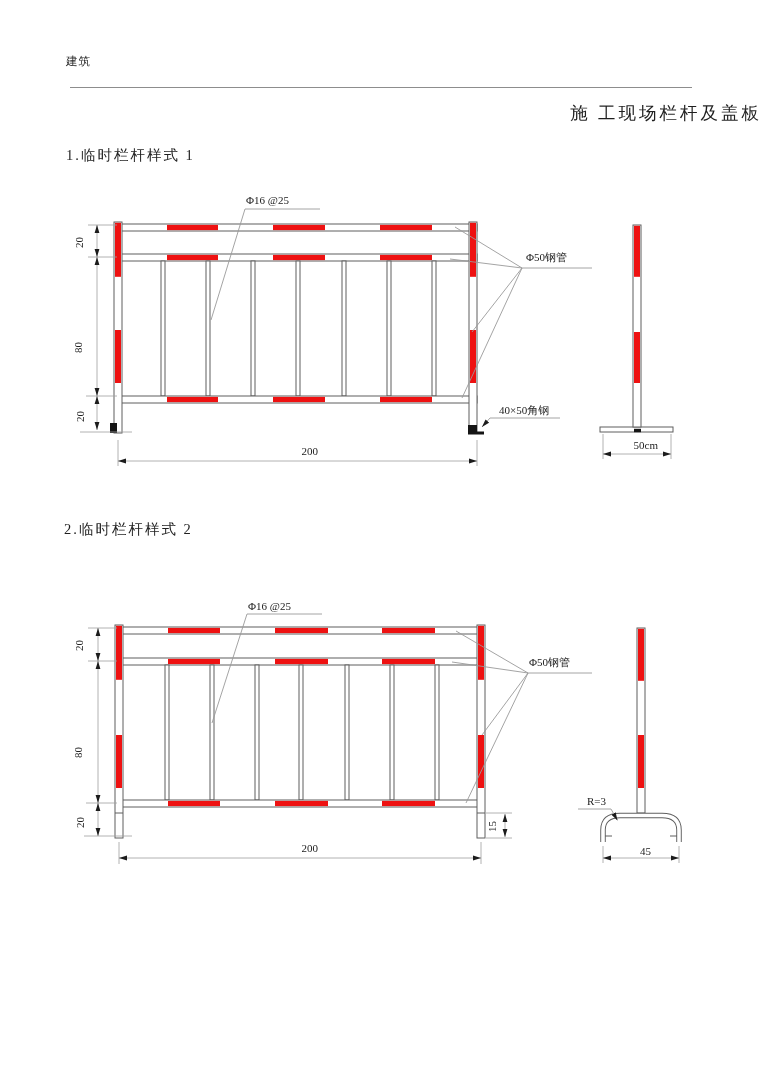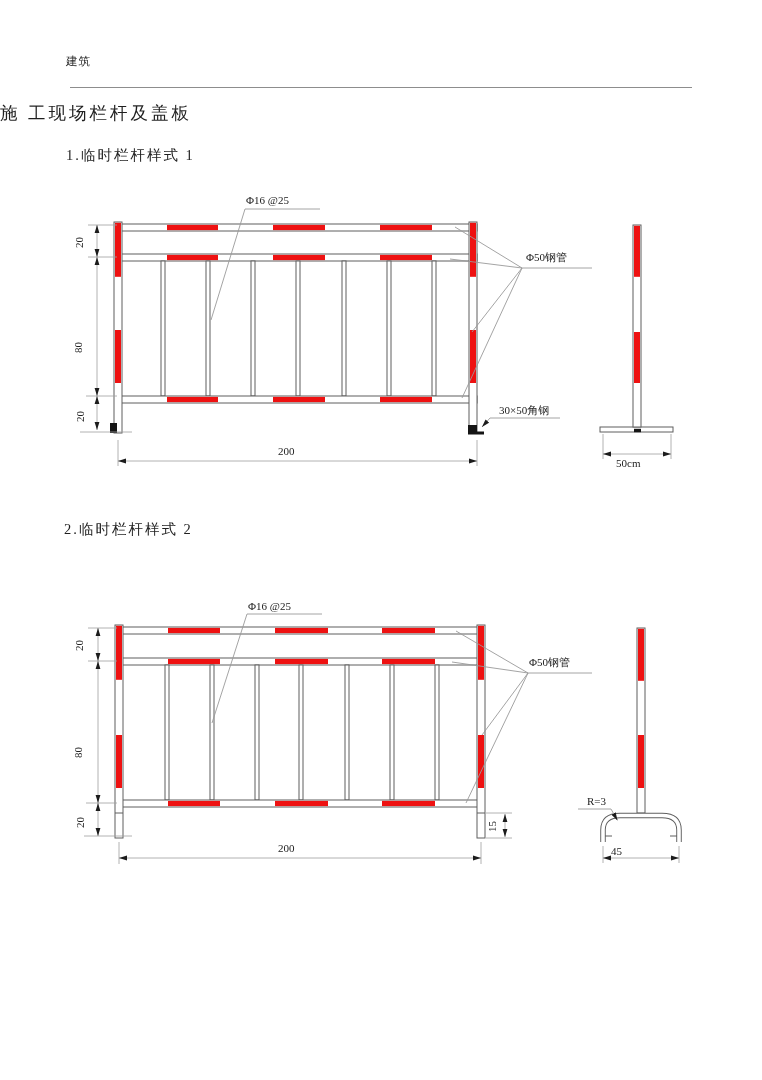--- a/index.html
+++ b/index.html
@@ -8,26 +8,26 @@
     --dimc:#9f9f9f;
     --text:#1f1f1f;
   }
   html,body{margin:0;padding:0;background:#ffffff;}
   .page{
     position:relative;width:762px;height:1080px;background:#ffffff;overflow:hidden;
     font-family:"Liberation Serif","DejaVu Serif",serif;color:var(--text);
   }
   .doc-label{position:absolute;left:66px;top:54px;font-size:11.5px;letter-spacing:1px;}
   .rule{position:absolute;left:70px;top:87px;width:622px;height:1px;background:#8d8d8d;}
-  .title{position:absolute;left:0;top:101px;width:762px;text-align:left;font-size:17.5px;letter-spacing:3px;}
+  .title{position:absolute;left:0;top:101px;width:762px;text-align:right;font-size:17.5px;letter-spacing:3px;}
   .heading{position:absolute;font-size:14.5px;letter-spacing:2px;}
   .h1{left:66px;top:146px;}
   .h2{left:64px;top:520px;}
   .lbl{position:absolute;font-size:11px;white-space:nowrap;color:#222;}
-  .cc{text-align:left;}
+  .cc{text-align:right;}
   .v{transform:rotate(-90deg);transform-origin:center;width:20px;height:13px;line-height:13px;text-align:center;font-size:11px;}
   svg.draw{position:absolute;left:0;top:0;}
   .tube{fill:#ffffff;stroke:var(--line);stroke-width:1;}
   .red{fill:var(--red);}
   .ln{stroke:var(--line);stroke-width:1;fill:none;}
   .lead{stroke:#9a9a9a;stroke-width:0.9;fill:none;}
   .dim{stroke:var(--dimc);stroke-width:0.8;fill:none;}
   .blk{fill:#151515;}
 </style>
 </head>
@@ -224,26 +224,26 @@
       <g>
         <line class="dim" x1="603" y1="846" x2="603" y2="863"></line>
         <line class="dim" x1="679" y1="846" x2="679" y2="863"></line>
         <line class="dim" x1="603" y1="858" x2="679" y2="858" marker-start="url(#arr)" marker-end="url(#arr)"></line>
       </g>
     </g>
   </svg>
 
   <span class="lbl" style="left:246px;top:194px;">Φ16 @25</span>
   <span class="lbl" style="left:526px;top:250px;">Φ50钢管</span>
-  <span class="lbl" style="left:499px;top:403px;">30×50角钢</span>
+  <span class="lbl" style="left:499px;top:403px;">40×50角钢</span>
   <span class="lbl v" style="left:69px;top:236px;">20</span>
   <span class="lbl v" style="left:68px;top:341px;">80</span>
   <span class="lbl v" style="left:70px;top:410px;">20</span>
   <span class="lbl cc" style="left:278px;top:445px;width:40px;">200</span>
-  <span class="lbl cc" style="left:616px;top:457px;width:42px;">50cm</span>
+  <span class="lbl cc" style="left:616px;top:439px;width:42px;">50cm</span>
 
   <span class="lbl" style="left:248px;top:600px;">Φ16 @25</span>
   <span class="lbl" style="left:529px;top:655px;">Φ50钢管</span>
   <span class="lbl v" style="left:69px;top:639px;">20</span>
   <span class="lbl v" style="left:68px;top:746px;">80</span>
   <span class="lbl v" style="left:70px;top:816px;">20</span>
   <span class="lbl cc" style="left:278px;top:842px;width:40px;">200</span>
   <span class="lbl v" style="left:482px;top:820px;">15</span>
   <span class="lbl" style="left:587px;top:795px;">R=3</span>
   <span class="lbl cc" style="left:611px;top:845px;width:40px;">45</span>

